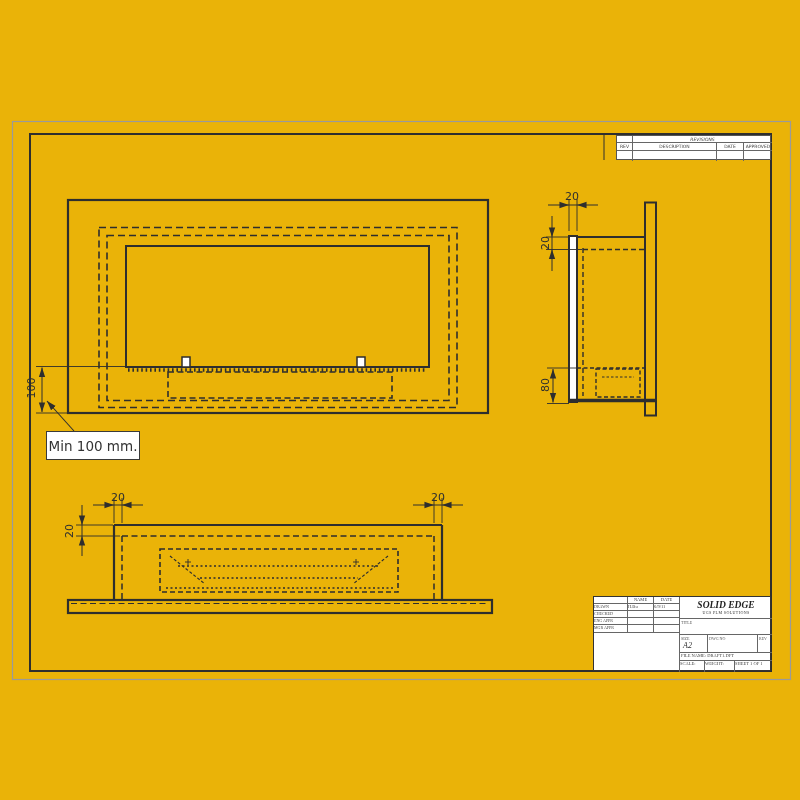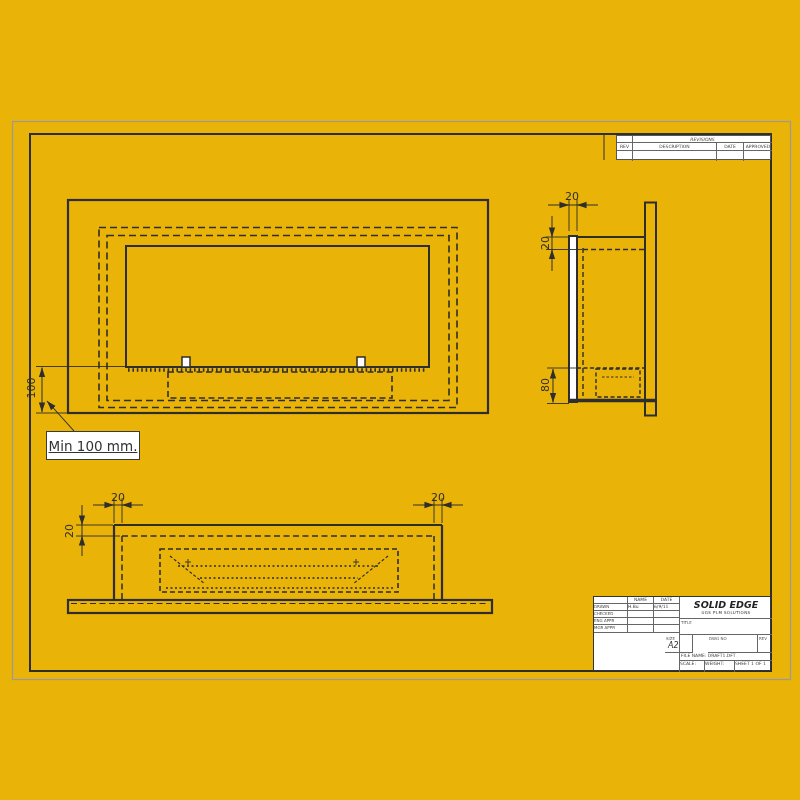--- a/index.html
+++ b/index.html
@@ -16,21 +16,21 @@
   #rev-table{position:absolute;left:616px;top:135px;width:155px;height:25px;
              display:grid;grid-template-columns:16px 84px 27px 28px;grid-template-rows:7px 8px 10px;
              border:1px solid #555;background:#fff;box-sizing:border-box;}
   #rev-table div{border-right:1px solid #666;border-bottom:1px solid #666;
                  font-size:4.5px;color:#444;display:flex;align-items:center;justify-content:center;
                  overflow:hidden;box-sizing:border-box;}
   #rev-table .last{border-right:none;}
   #rev-table .title{grid-column:2/5;font-style:italic;border-right:none;}
   
   #title-block{position:absolute;left:593px;top:596px;width:178px;height:75px;
-               border:1.6px solid #333;background:#fff;box-sizing:border-box;font-size:4.5px;color:#444;}
+               border:1.6px solid #333;background:#fff;box-sizing:border-box;font-size:4.5px;color:#444;font-family:Liberation Serif, serif;}
   #title-block .cell{position:absolute;border-right:1px solid #666;border-bottom:1px solid #666;
                      box-sizing:border-box;overflow:hidden;}
   #title-block .lab{position:absolute;left:1px;top:0.5px;font-size:4px;color:#555;white-space:nowrap;}
   .tb-row-label{font-size:4px;}
   #brand{font-style:italic;font-weight:bold;font-size:9.5px;color:#222;line-height:10px;}
   #brand-sub{font-size:4px;color:#333;letter-spacing:0.4px;}
 </style>
 </head>
 <body>
 
@@ -149,21 +149,21 @@
   </svg>
 
   <div class="dim vert" style="left:31px;top:388px;">100</div>
   <div class="dim" style="left:572px;top:196px;">20</div>
   <div class="dim vert" style="left:545px;top:243px;">20</div>
   <div class="dim vert" style="left:545px;top:385px;">80</div>
   <div class="dim" style="left:118px;top:497px;">20</div>
   <div class="dim vert" style="left:69px;top:531px;">20</div>
   <div class="dim" style="left:438px;top:497px;">20</div>
 
-  <div class="note-box" style="left:46px;top:431px;width:92px;height:27px;text-decoration:underline;">Min 100 mm.</div>
+  <div class="note-box" style="left:46px;top:431px;width:92px;height:27px;">Min 100 mm.</div>
 
   <div id="rev-table">
     <div></div>
     <div class="title last">REVISIONS</div>
     <div>REV</div>
     <div>DESCRIPTION</div>
     <div>DATE</div>
     <div class="last">APPROVED</div>
     <div style="border-bottom:none;"></div>
     <div style="border-bottom:none;"></div>
@@ -197,21 +197,21 @@
 
     <div class="cell" style="left:86px;top:0;width:92px;height:22px;border-right:none;text-align:center;">
       <div id="brand" style="margin-top:3px;">SOLID EDGE</div>
       <div id="brand-sub">UGS PLM SOLUTIONS</div>
     </div>
 
     <div class="cell" style="left:86px;top:22px;width:92px;height:16px;border-right:none;">
       <span class="lab">TITLE</span>
     </div>
 
-    <div class="cell" style="left:71px;top:38px;width:28px;height:18px;">
+    <div class="cell" style="left:86px;top:38px;width:28px;height:18px;">
       <span class="lab">SIZE</span>
       <div style="font-size:8px;color:#333;margin:6px 0 0 3px;font-style:italic;">A2</div>
     </div>
     <div class="cell" style="left:114px;top:38px;width:50px;height:18px;">
       <span class="lab">DWG NO</span>
     </div>
     <div class="cell" style="left:164px;top:38px;width:14px;height:18px;border-right:none;">
       <span class="lab">REV</span>
     </div>
 

